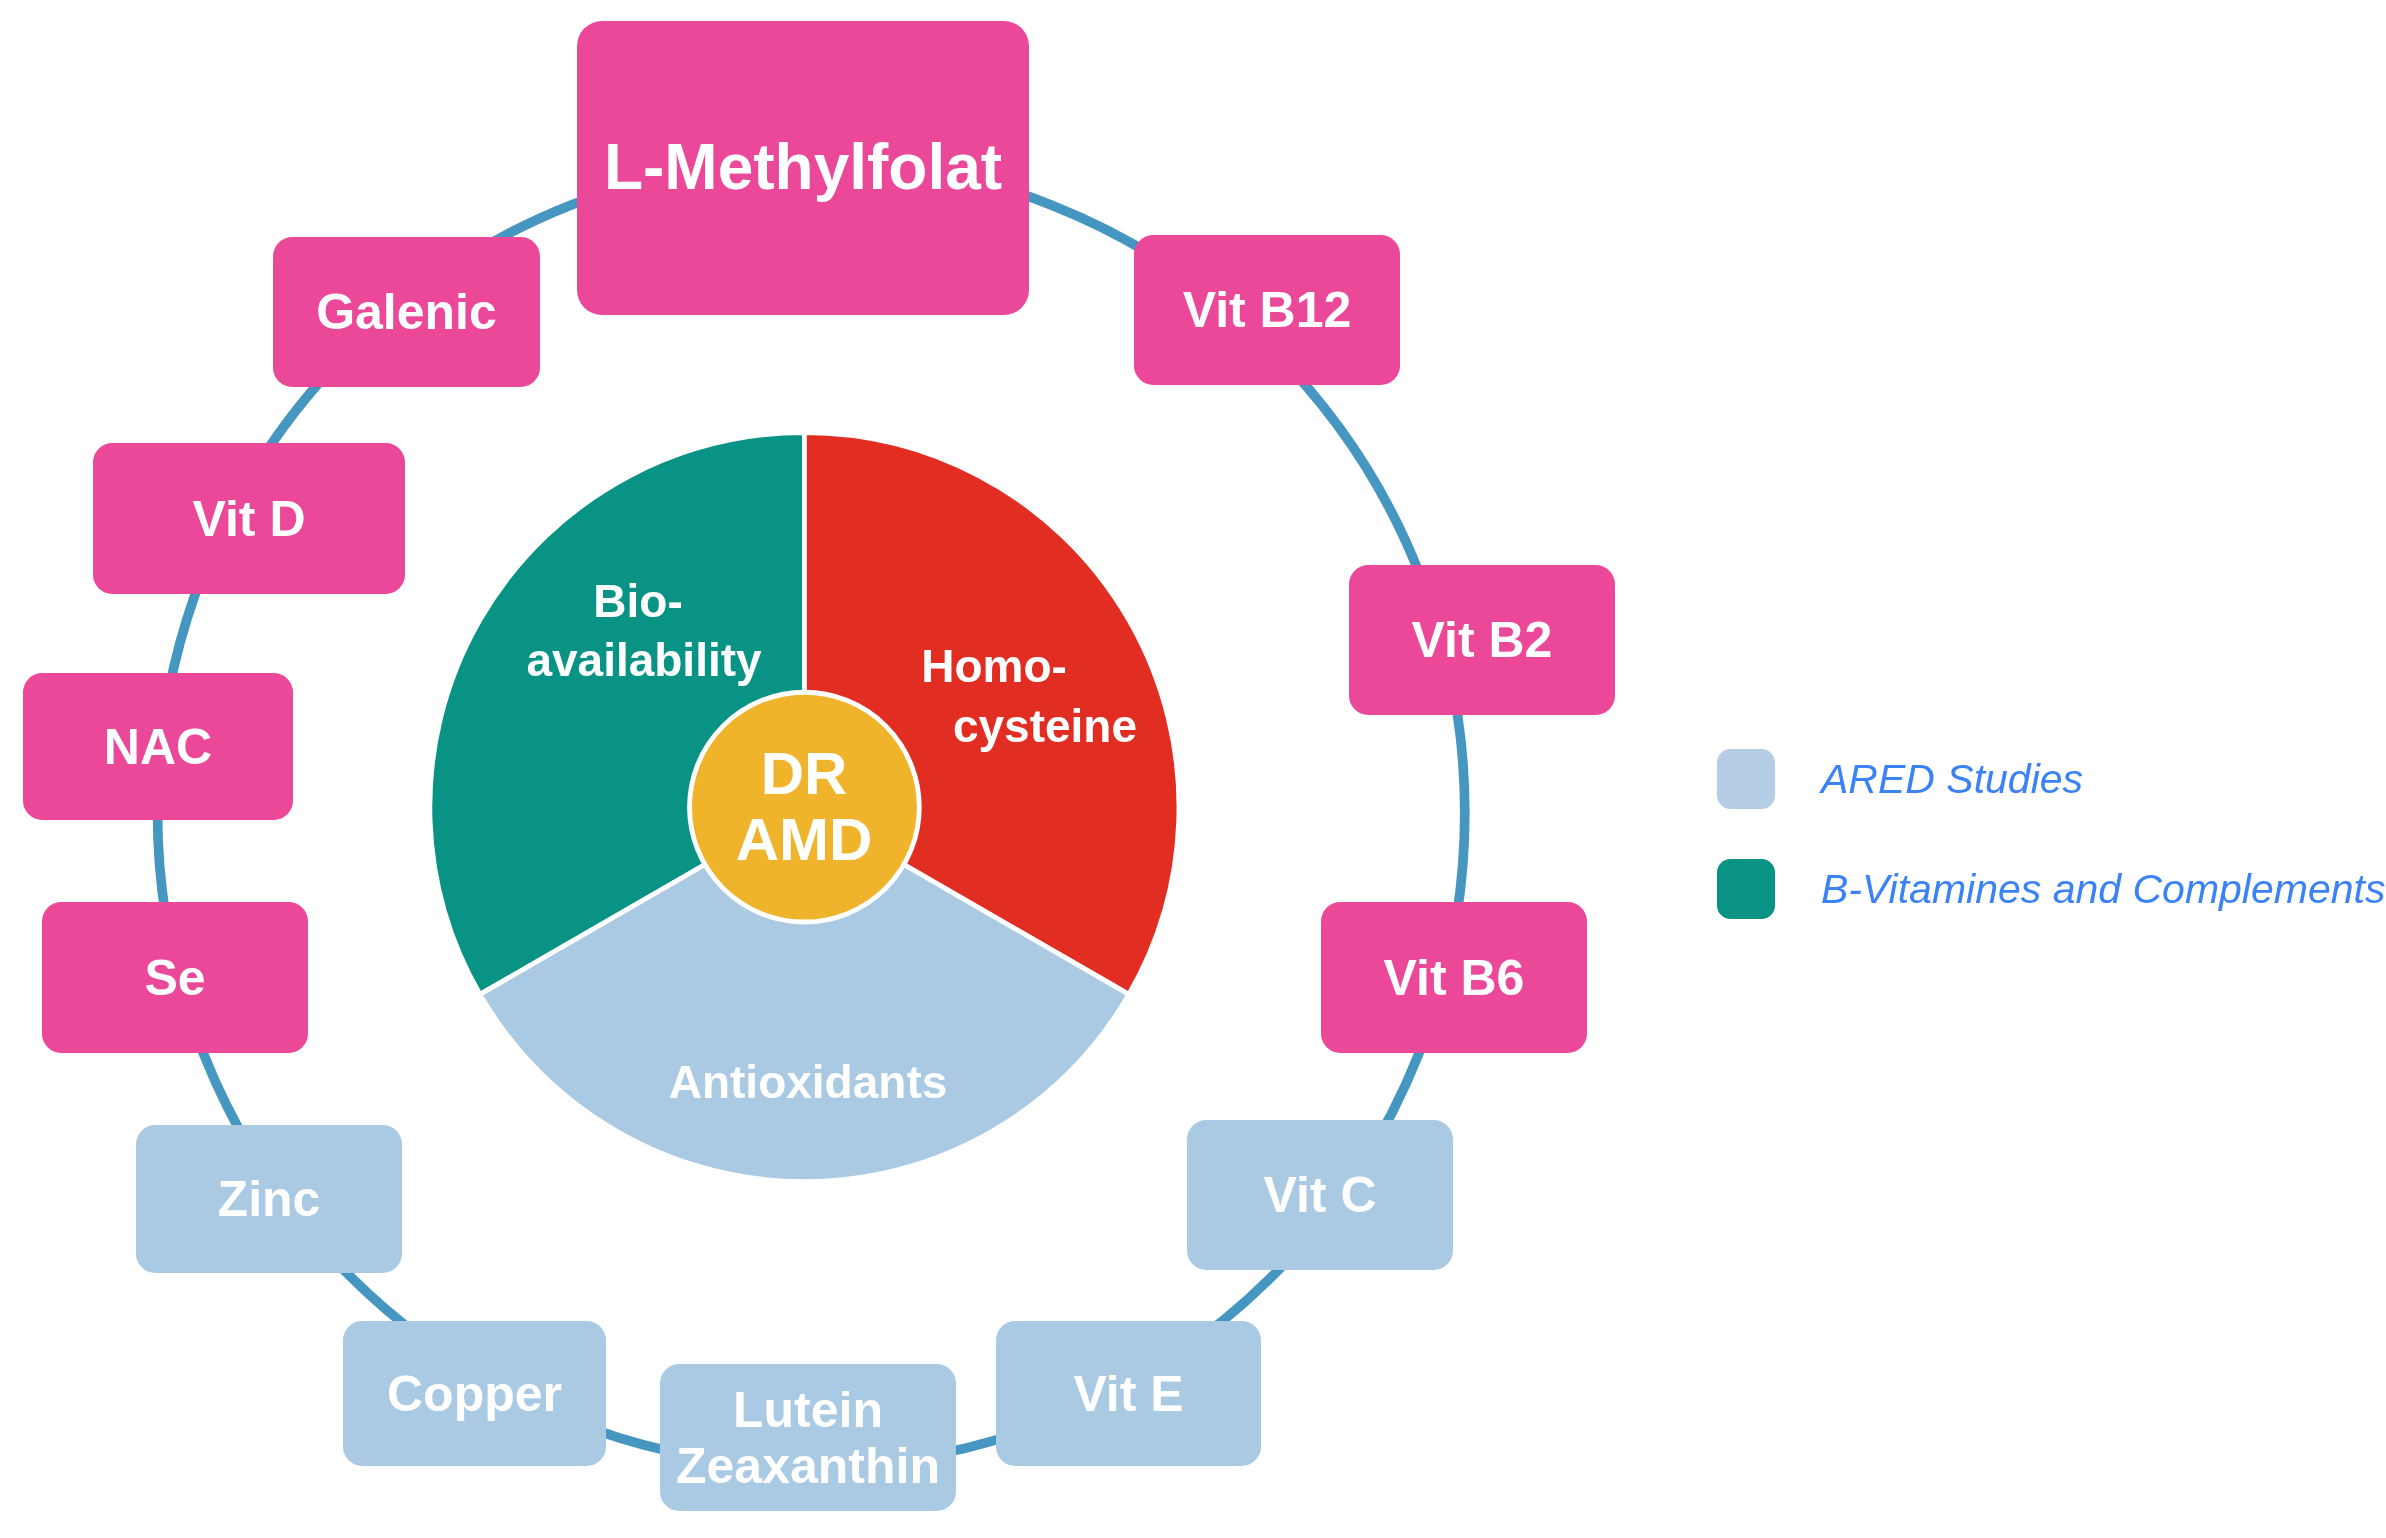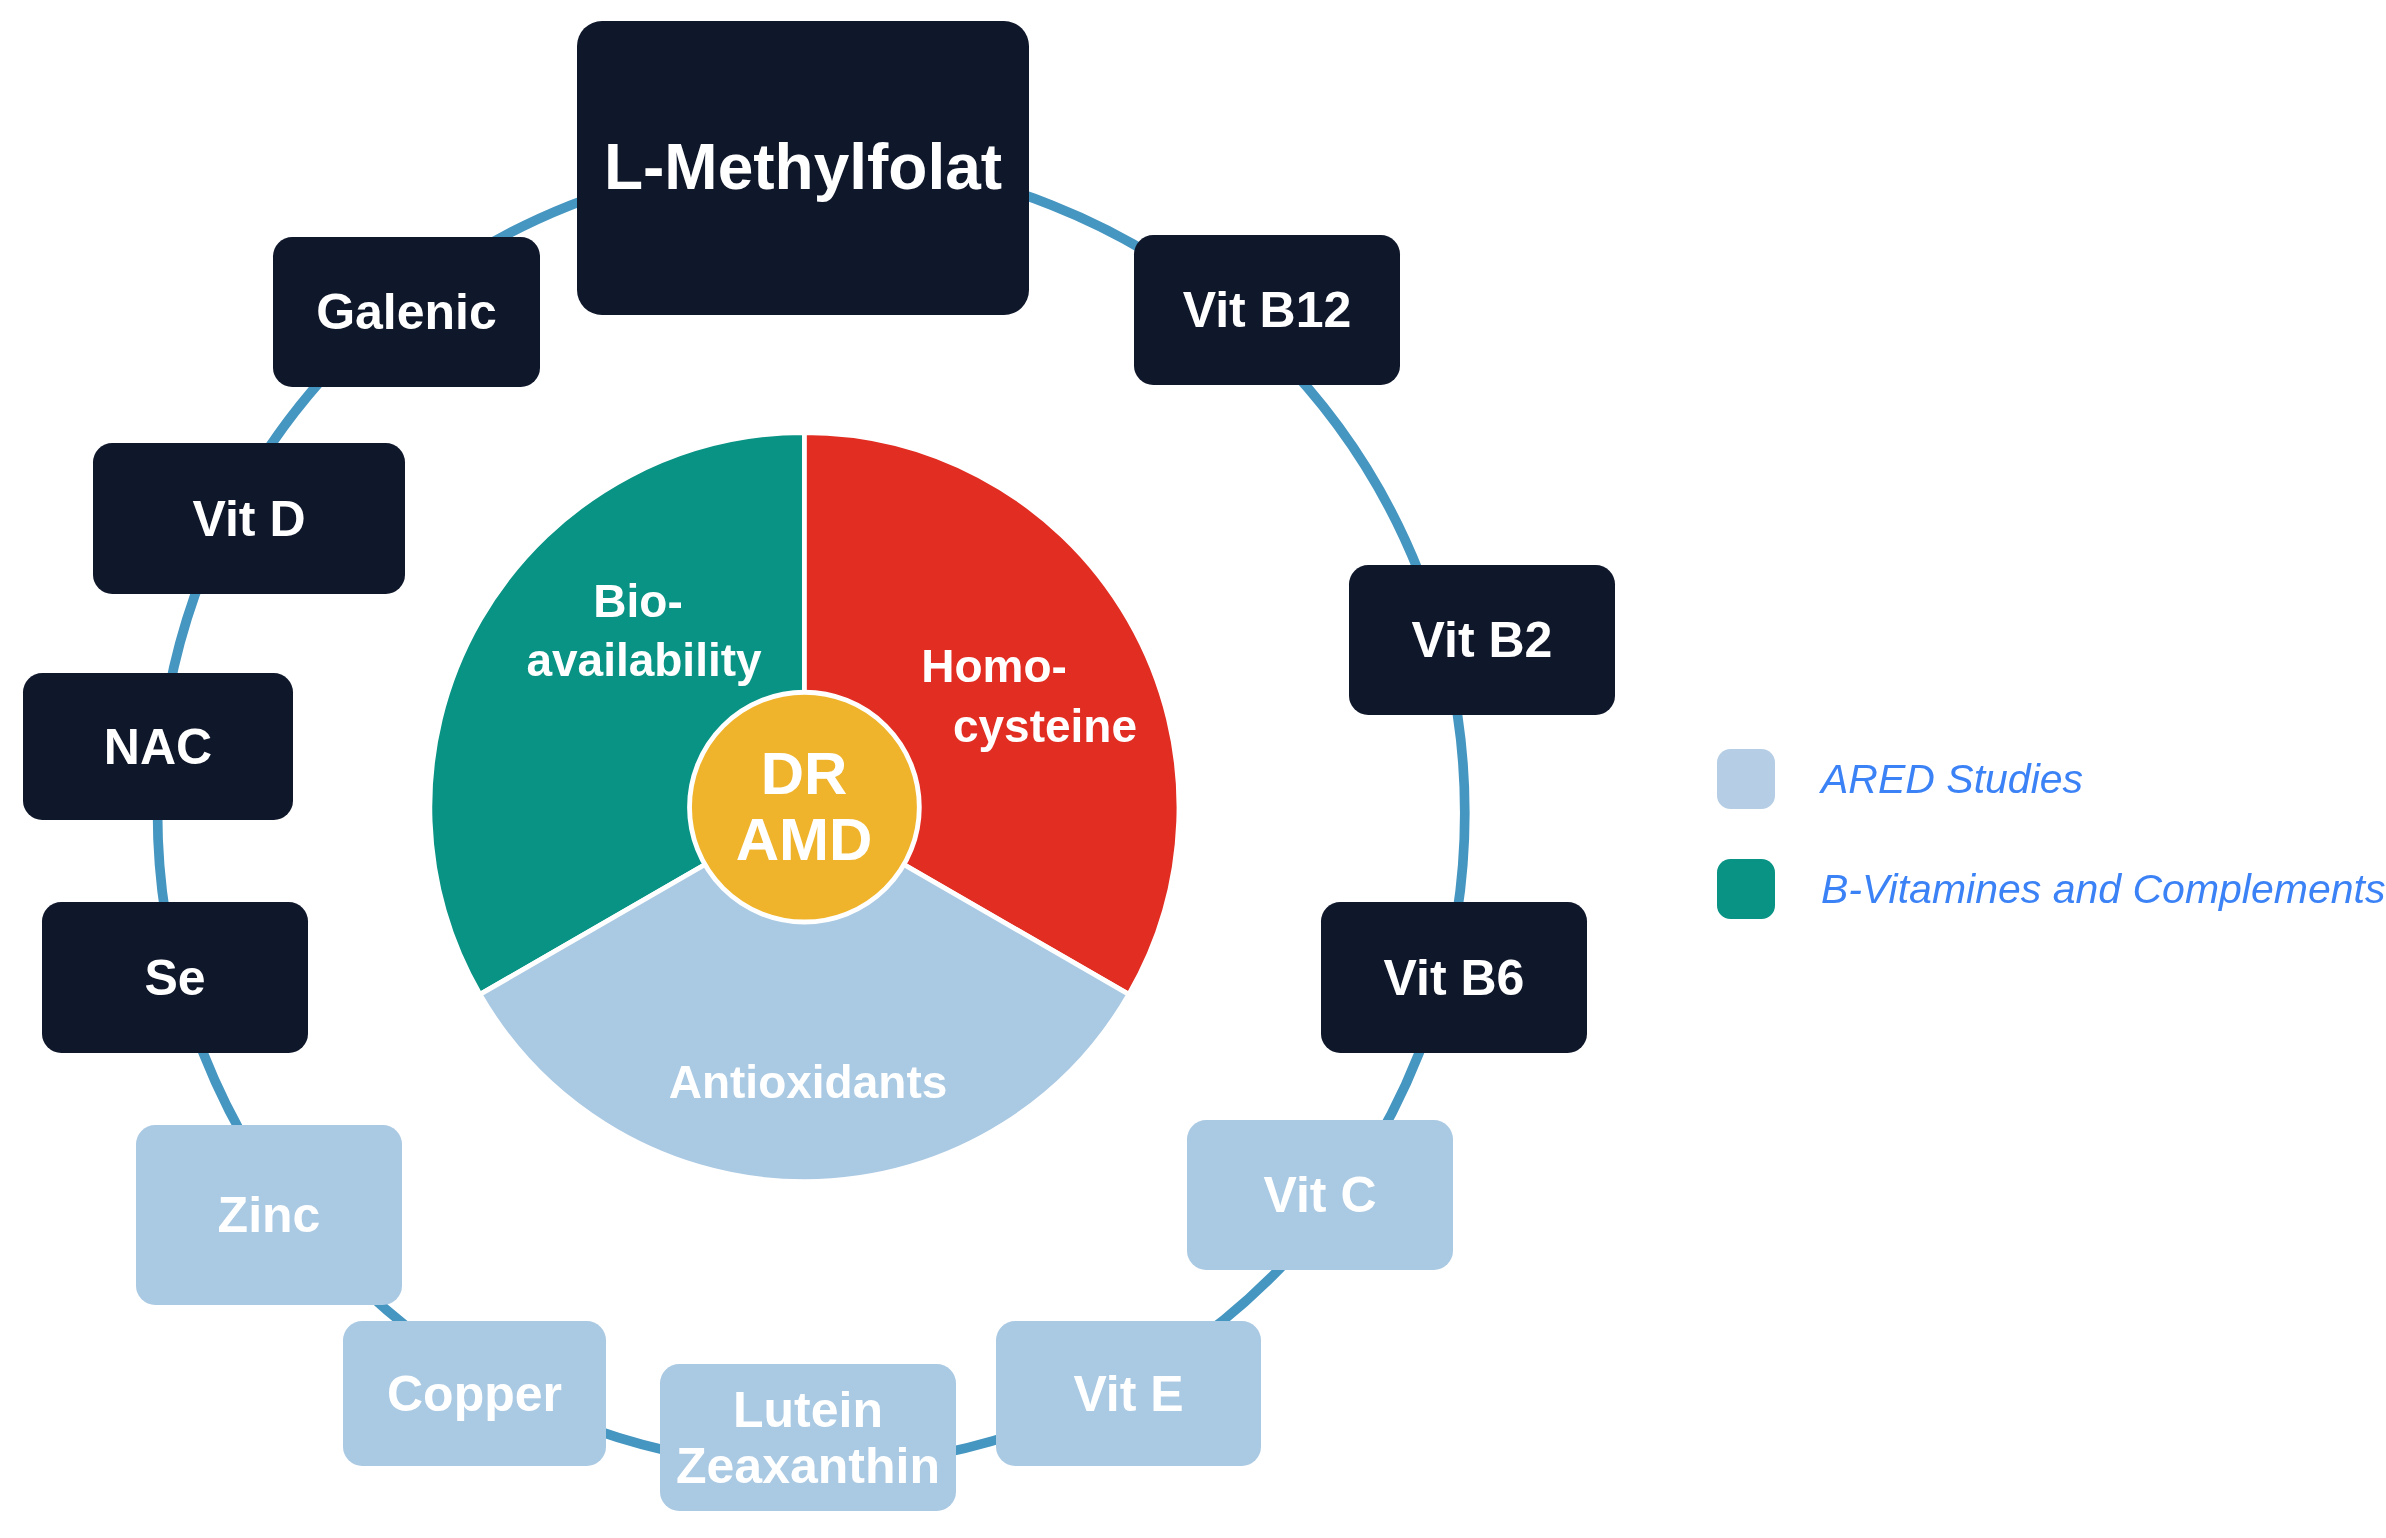--- a/index.html
+++ b/index.html
@@ -14,21 +14,21 @@
   .node{
     position:absolute;
     display:flex;flex-direction:column;
     align-items:center;justify-content:center;
     border-radius:19.3px;
     color:#ffffff;
     font-weight:600;
     text-align:center;
     line-height:1.12;
   }
-  .node-teal{background:#0f172a;}
+  .node-teal{background:#ec4899;}
   .node-blue{background:#aac9e3;}
   .node span{display:block;}
   .pie-label{
     position:absolute;
     transform:translate(-50%,-50%);
     color:#ffffff;
     font-weight:600;
     white-space:nowrap;
     font-size:46px;
   }
@@ -99,21 +99,21 @@
   <div class="node node-teal" style="left:23px;top:673px;width:270px;height:147px;font-size:50px;">
     <span>NAC</span>
   </div>
   <div class="node node-teal" style="left:42px;top:902px;width:266px;height:151px;font-size:50px;">
     <span>Se</span>
   </div>
   <div class="node node-teal" style="left:1321px;top:902px;width:266px;height:151px;font-size:50px;">
     <span>Vit B6</span>
   </div>
 
-  <div class="node node-blue" style="left:136px;top:1125px;width:266px;height:180px;font-size:50px;">
+  <div class="node node-blue" style="left:136px;top:1125px;width:266px;height:148px;font-size:50px;">
     <span>Zinc</span>
   </div>
   <div class="node node-blue" style="left:1187px;top:1120px;width:266px;height:150px;font-size:50px;">
     <span>Vit C</span>
   </div>
   <div class="node node-blue" style="left:343px;top:1321px;width:263px;height:145px;font-size:50px;">
     <span>Copper</span>
   </div>
   <div class="node node-blue" style="left:996px;top:1321px;width:265px;height:145px;font-size:50px;">
     <span>Vit E</span>

